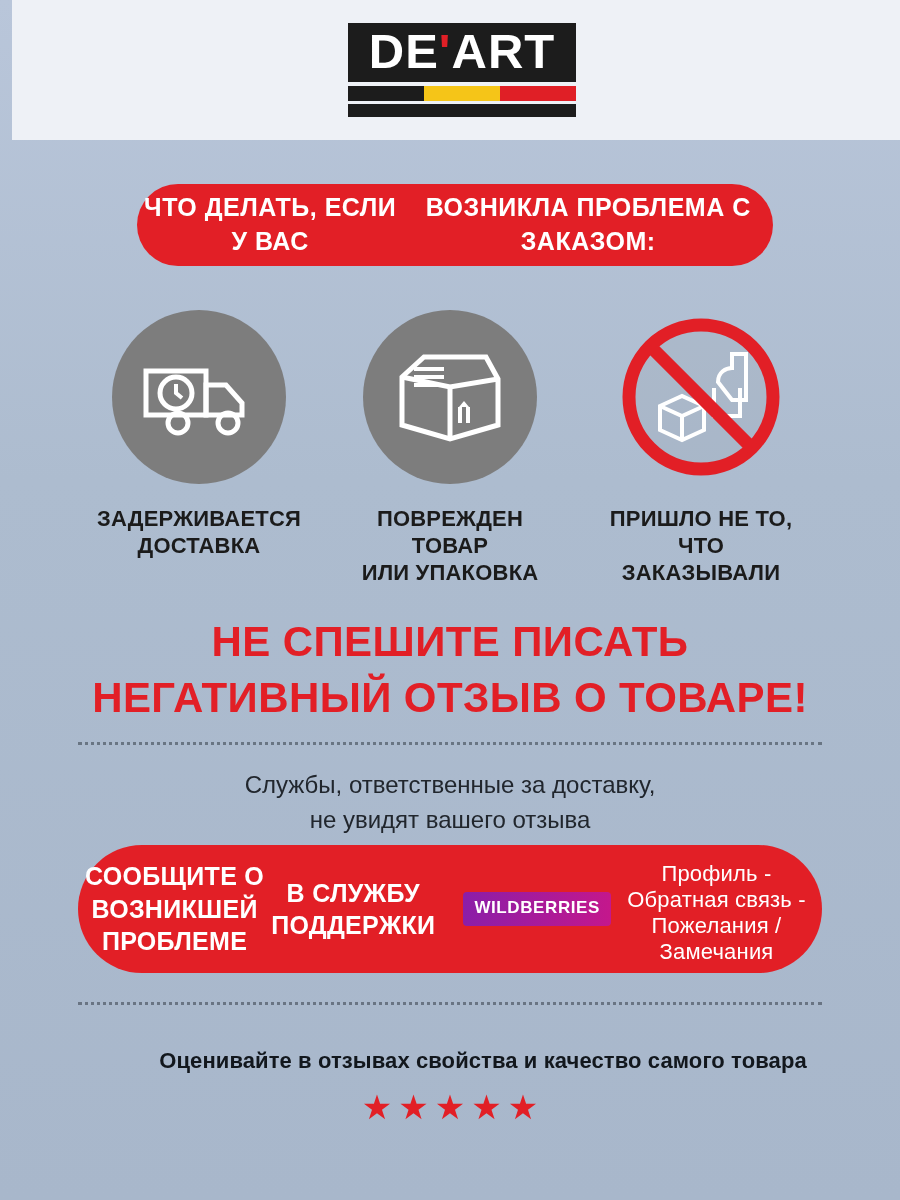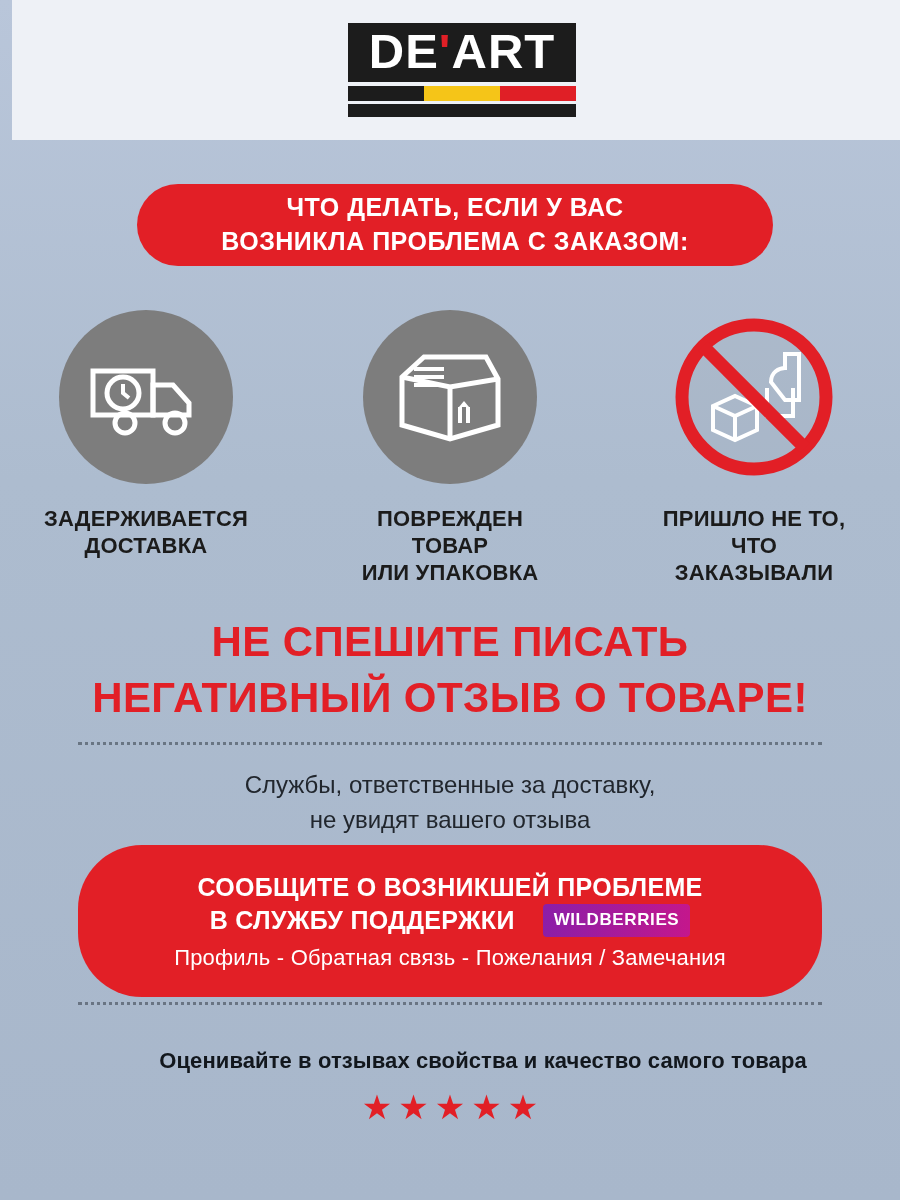--- a/index.html
+++ b/index.html
@@ -71,39 +71,39 @@
   .top-banner {
     position: absolute;
     top: 184px;
     left: 137px;
     width: 636px;
     height: 82px;
     background: #e21f26;
     border-radius: 41px;
     color: #ffffff;
     display: flex;
-    flex-direction: column;
+    flex-direction: row;
     align-items: center;
     justify-content: center;
     text-align: center;
     font-weight: bold;
     font-size: 25px;
     letter-spacing: 0.5px;
     line-height: 1.35;
   }
 
   
   .icons-row {
     position: absolute;
     top: 310px;
     left: 0;
     width: 900px;
     display: flex;
     justify-content: center;
-    gap: 96px;
+    gap: 43px;
   }
   .icon-col {
     width: 208px;
     display: flex;
     flex-direction: column;
     align-items: center;
   }
   .icon-circle {
     width: 174px;
     height: 174px;
@@ -160,26 +160,26 @@
     font-size: 24px;
     line-height: 1.45;
   }
 
   
   .support-banner {
     position: absolute;
     top: 845px;
     left: 78px;
     width: 744px;
-    height: 152px;
+    height: 128px;
     background: #e21f26;
     border-radius: 64px;
     color: #ffffff;
     display: flex;
-    flex-direction: column;
+    flex-direction: row;
     align-items: center;
     justify-content: center;
     text-align: center;
   }
   .support-line1 {
     font-size: 25px;
     font-weight: bold;
     letter-spacing: 0.3px;
     line-height: 1.3;
   }

